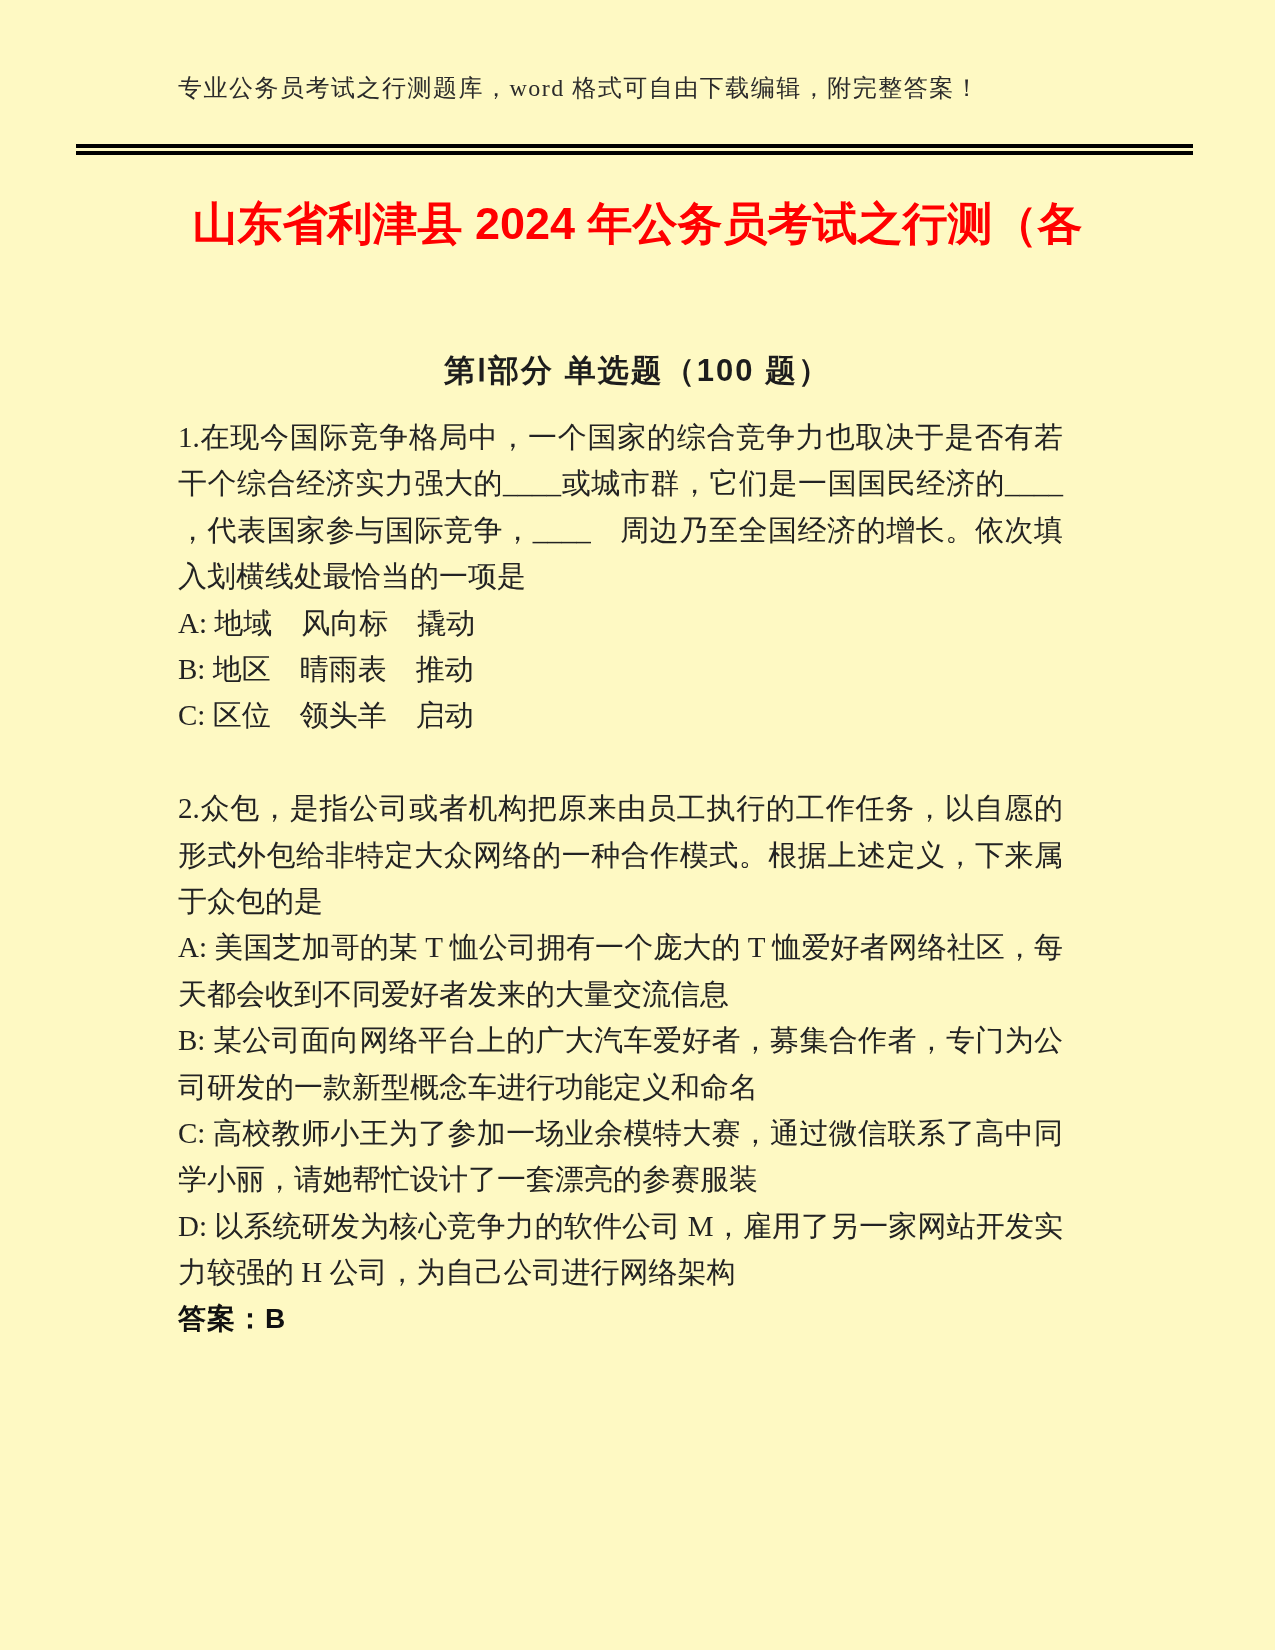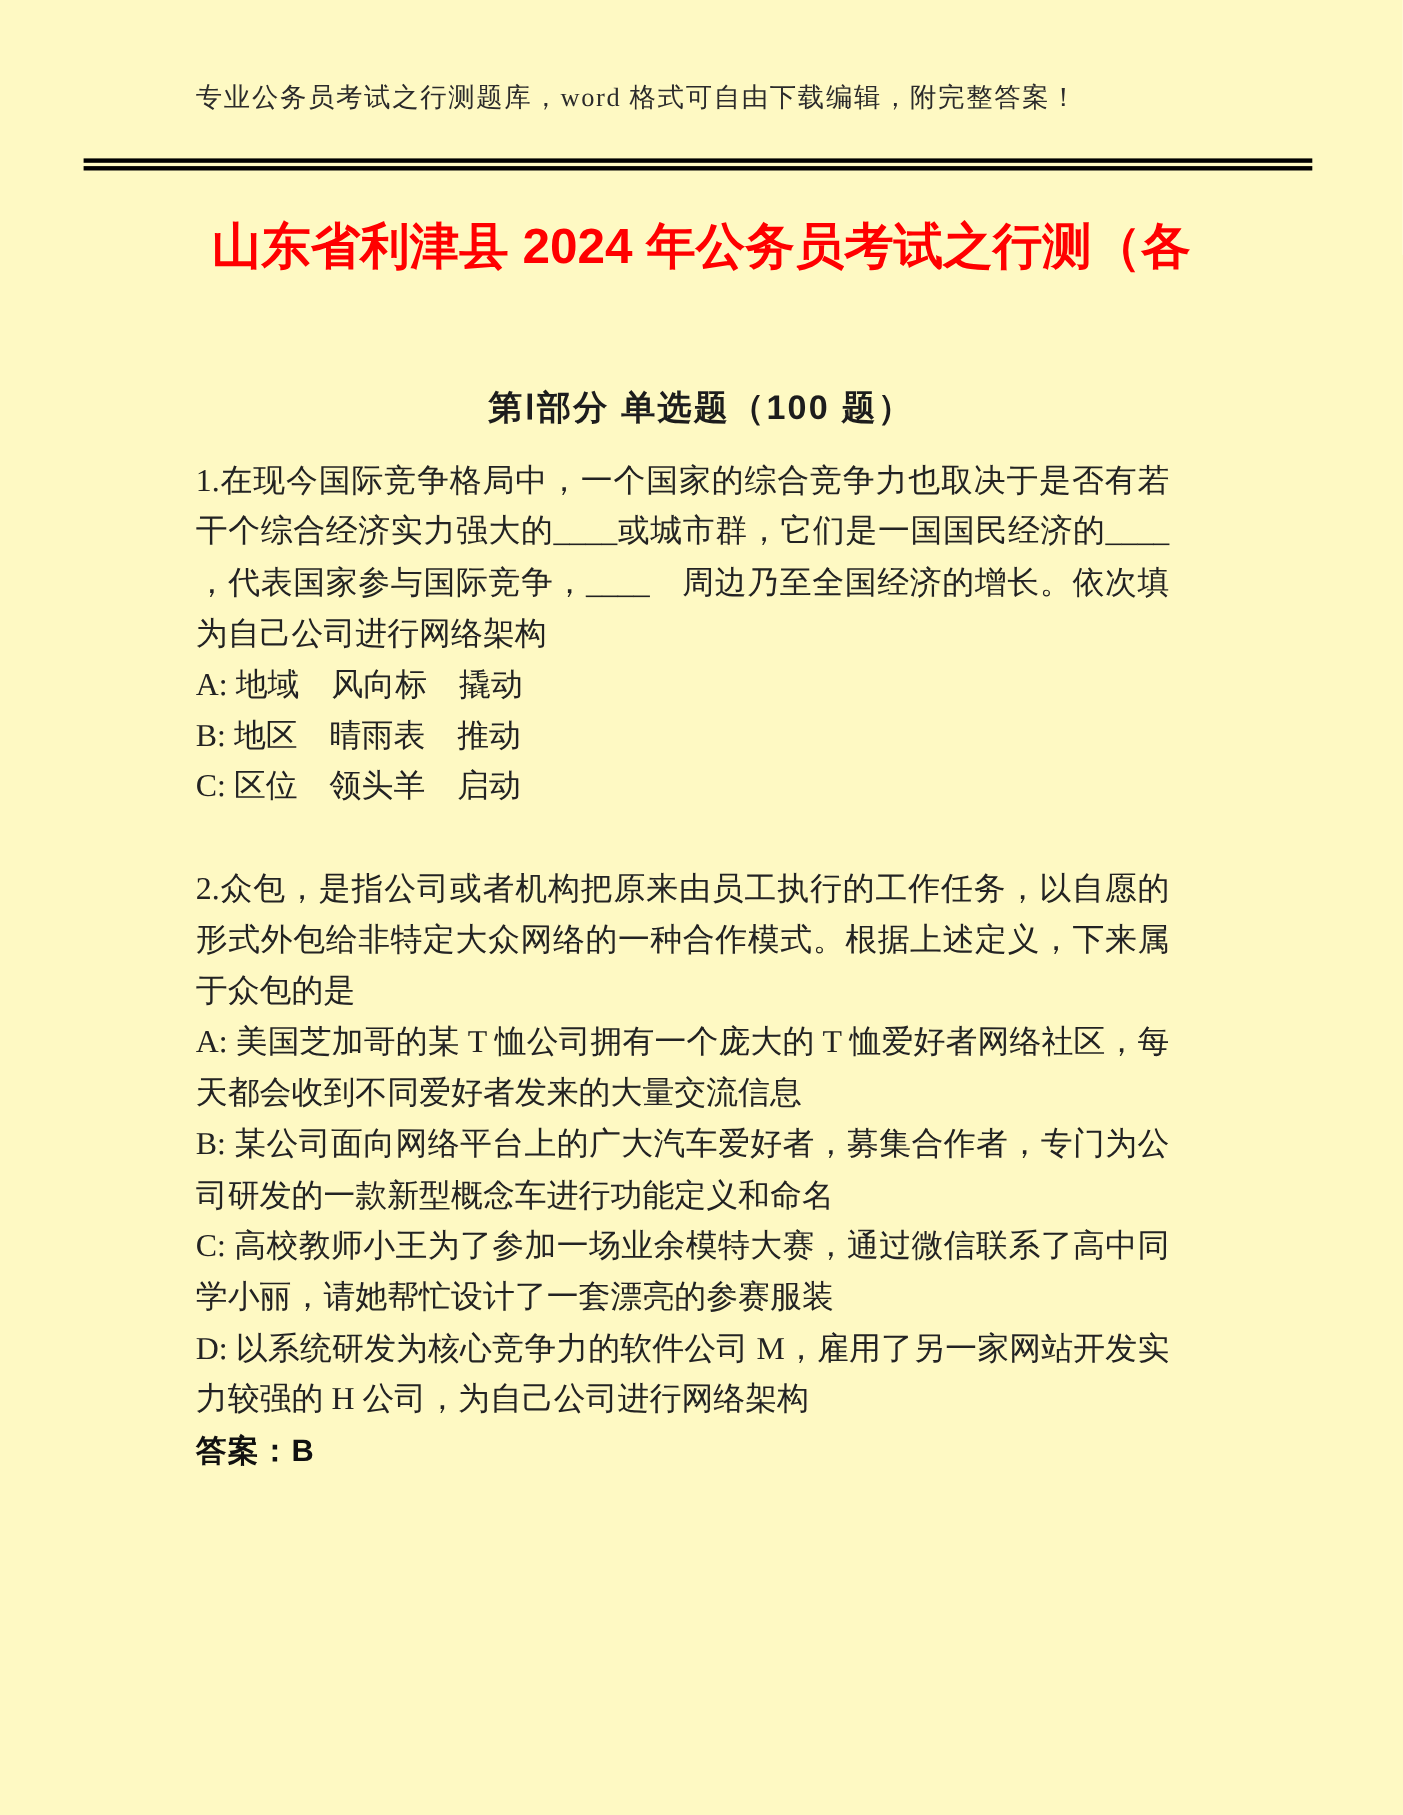--- a/index.html
+++ b/index.html
@@ -71,21 +71,21 @@
   </h1>
 
   <h2 class="heading">第Ⅰ部分 单选题（100 题）</h2>
 
   <div class="body">
 
     <section class="q">
       <div class="line jl">1.在现今国际竞争格局中，一个国家的综合竞争力也取决于是否有若</div>
       <div class="line jl">干个综合经济实力强大的____或城市群，它们是一国国民经济的____</div>
       <div class="line jl">，代表国家参与国际竞争，____ 周边乃至全国经济的增长。依次填</div>
-      <div class="line">为自己公司进行网络架构</div>
+      <div class="line">入划横线处最恰当的一项是</div>
       <div class="line">A: 地域　风向标　撬动</div>
       <div class="line">B: 地区　晴雨表　推动</div>
       <div class="line">C: 区位　领头羊　启动</div>
     </section>
 
     <section class="q q2">
       <div class="line jl">2.众包，是指公司或者机构把原来由员工执行的工作任务，以自愿的</div>
       <div class="line jl">形式外包给非特定大众网络的一种合作模式。根据上述定义，下来属</div>
       <div class="line">于众包的是</div>
       <div class="line jl">A: 美国芝加哥的某 T 恤公司拥有一个庞大的 T 恤爱好者网络社区，每</div>

